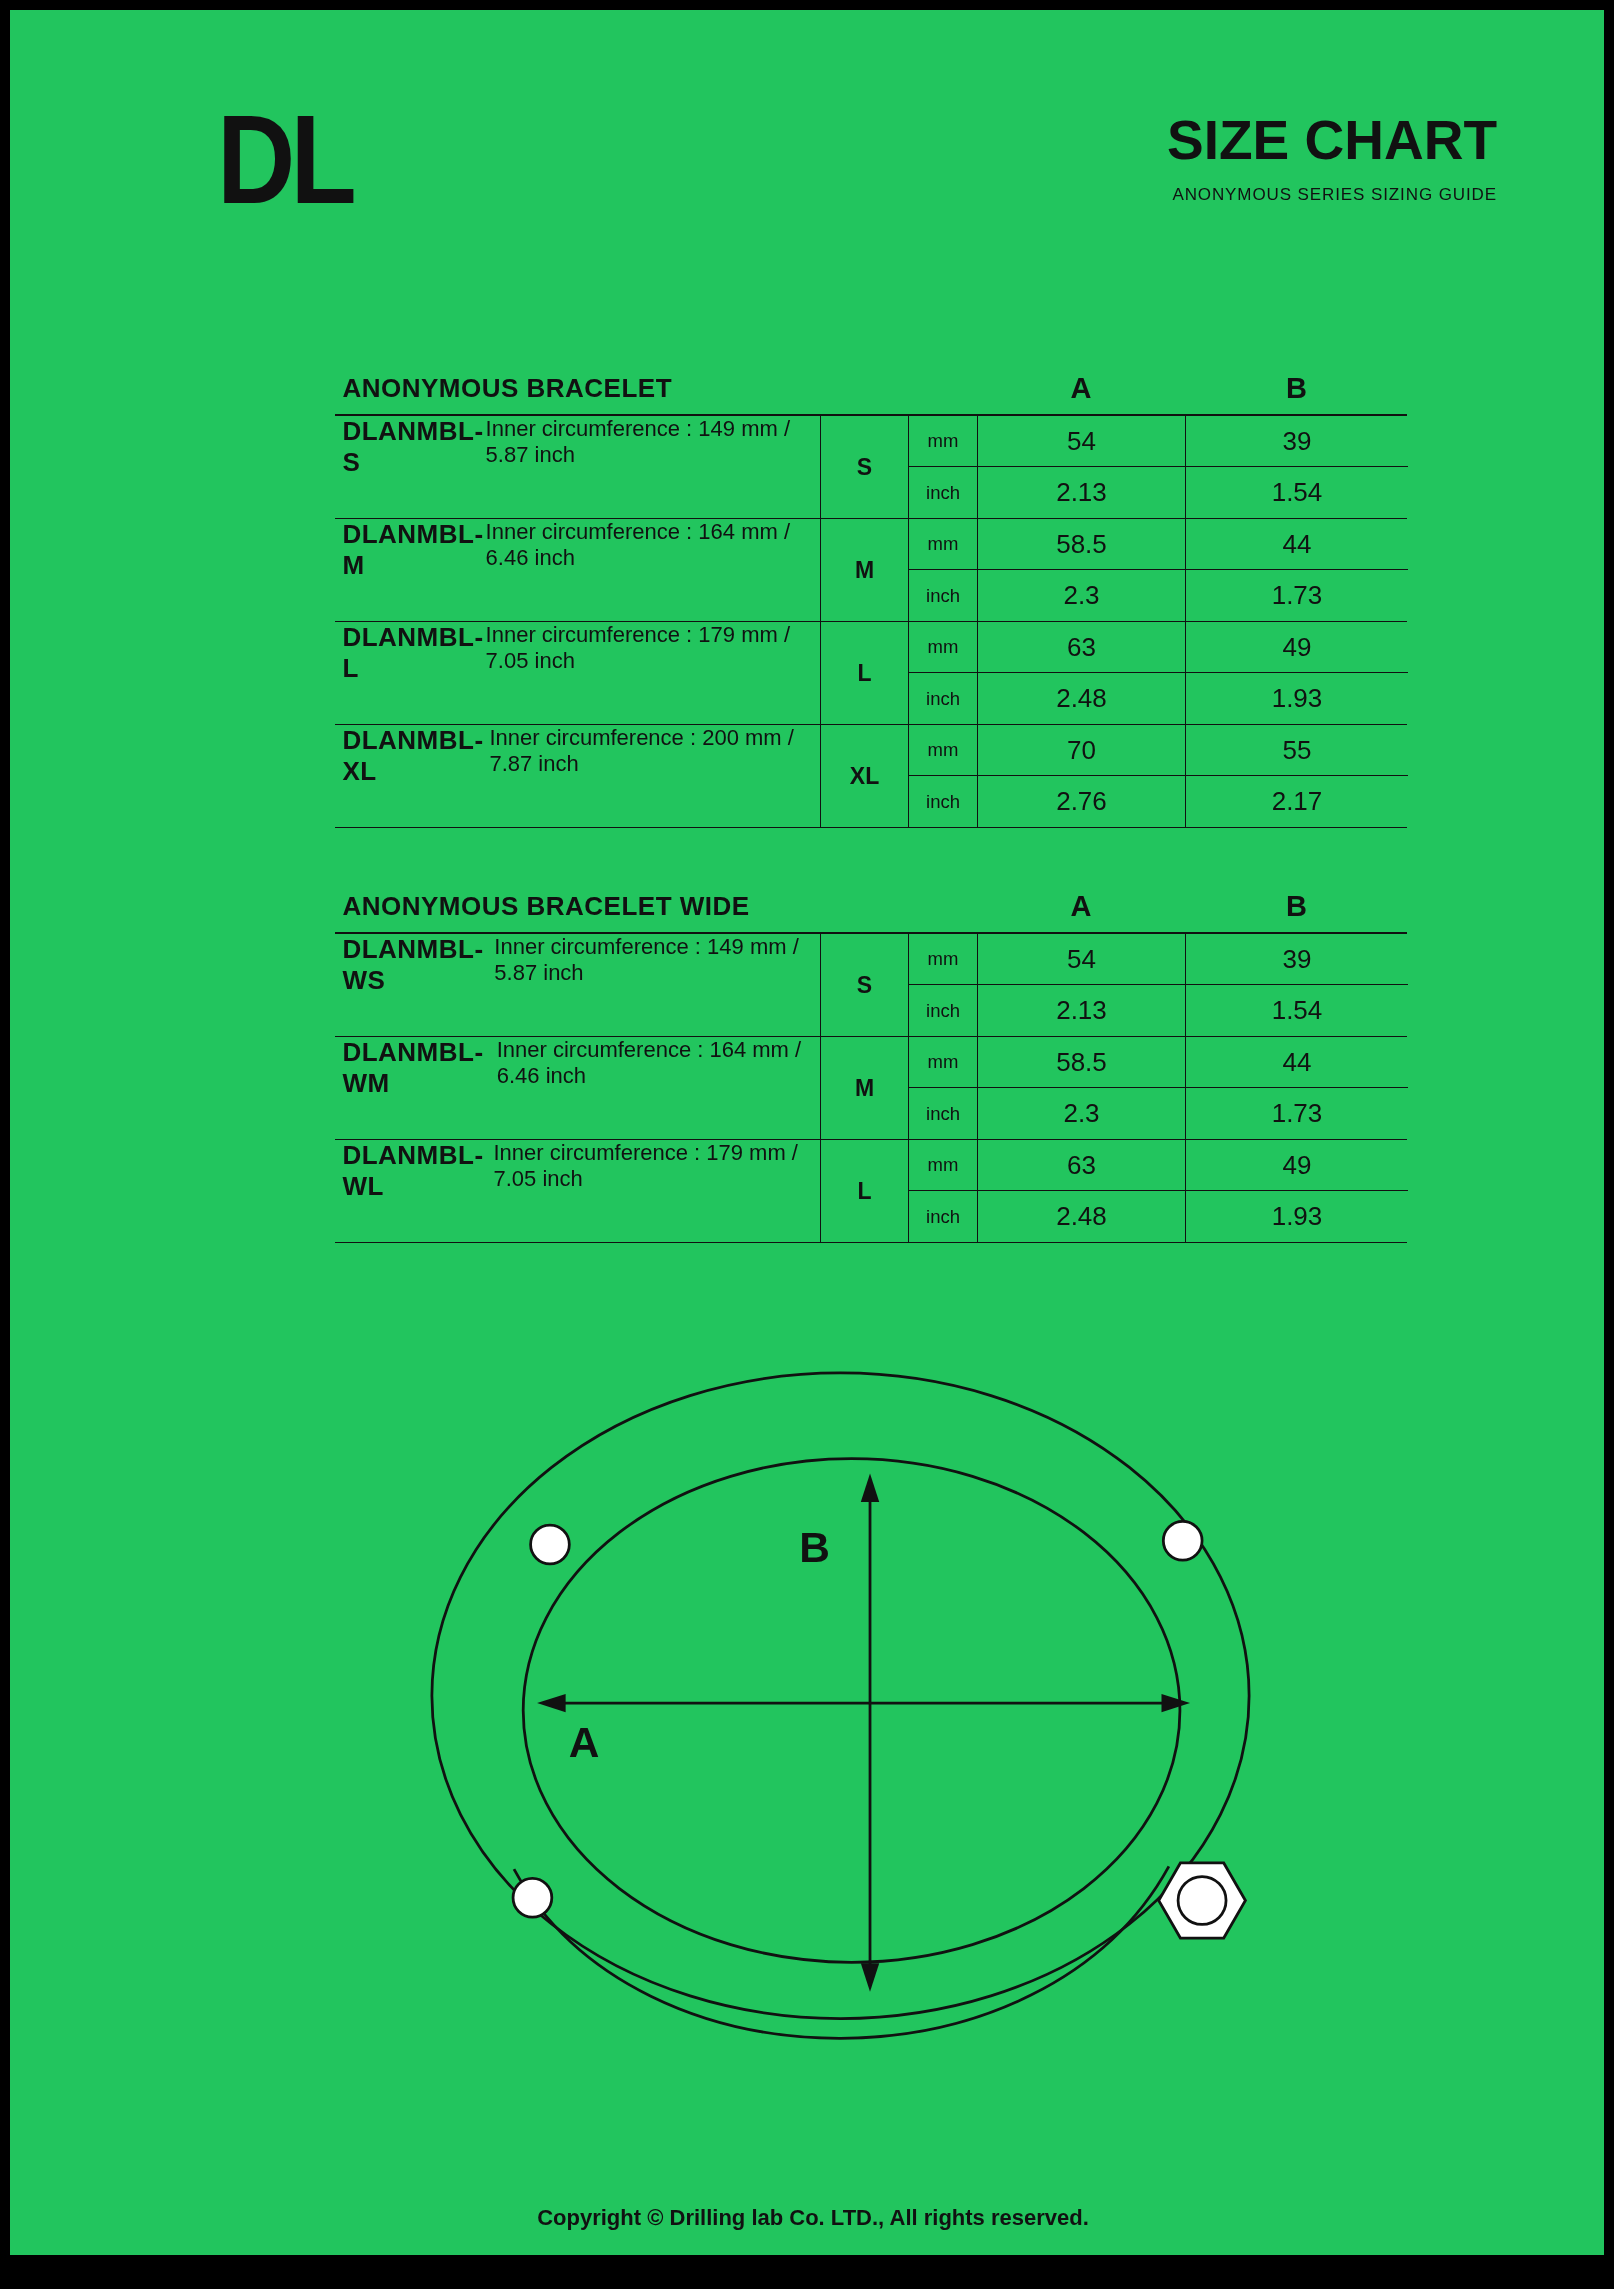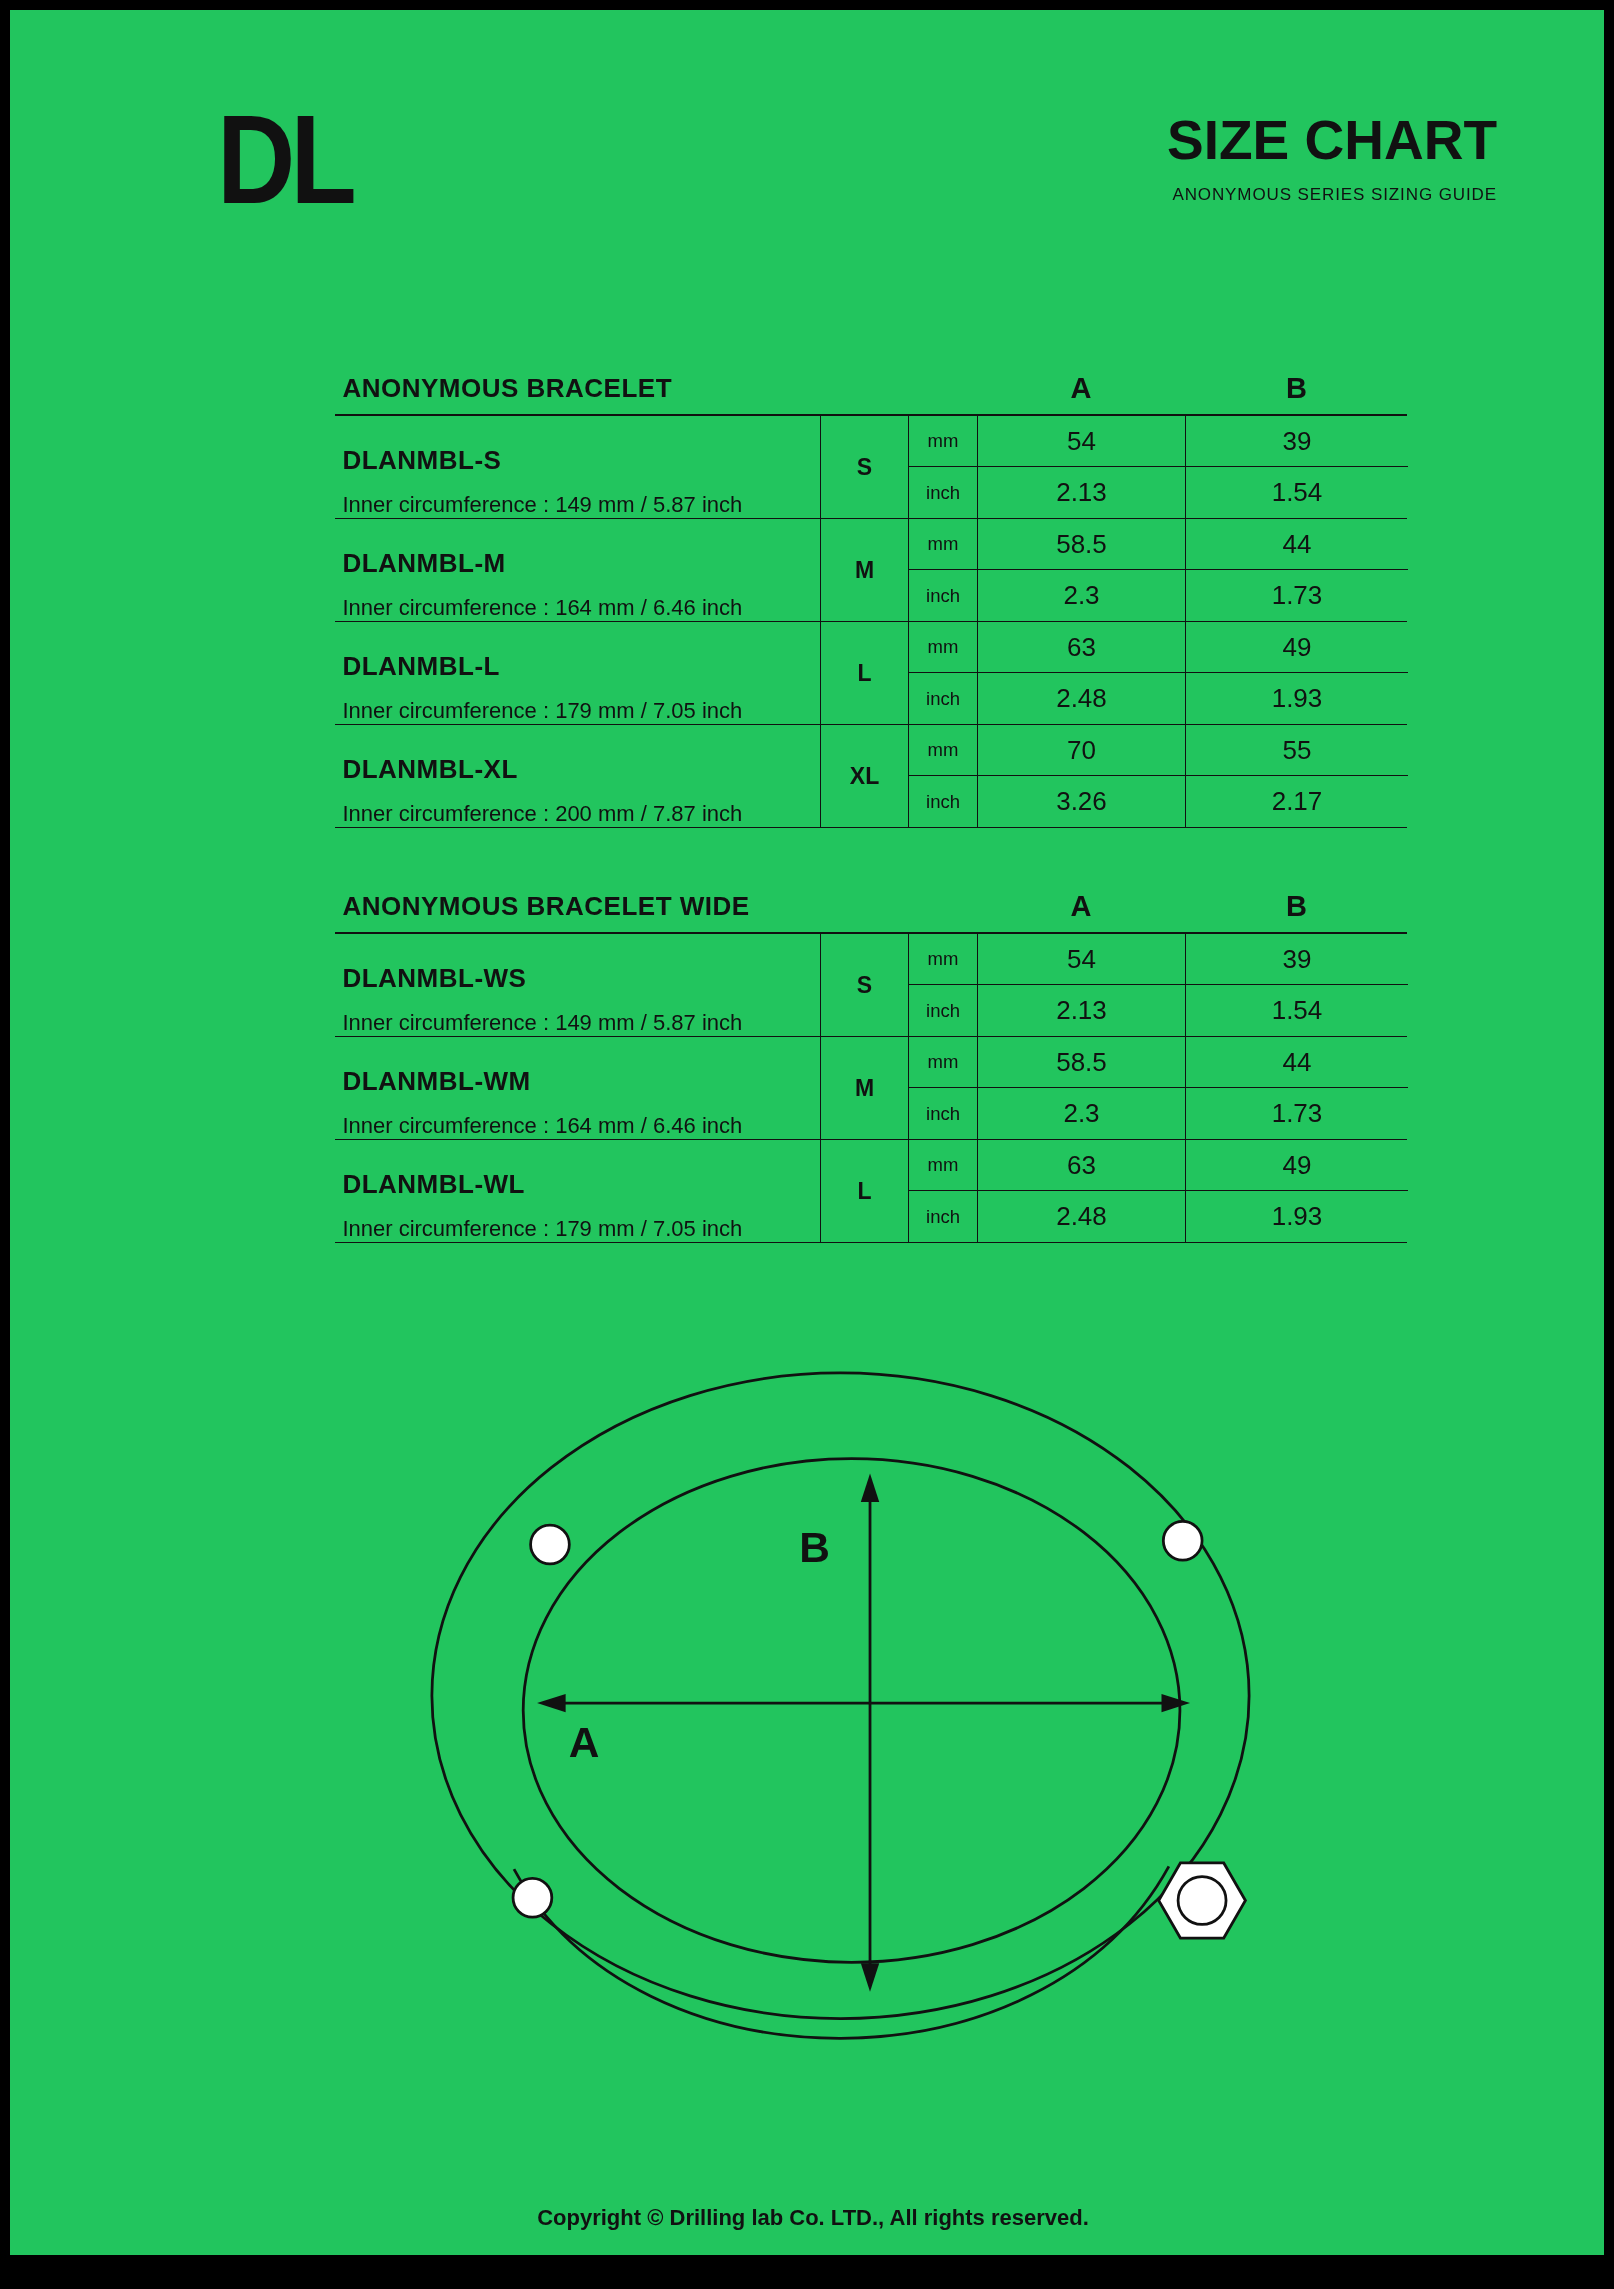--- a/index.html
+++ b/index.html
@@ -46,22 +46,22 @@
   .ch-b { grid-column:5; }
 
   .trow {
     display:grid;
     grid-template-columns:485px 88px 69px 208px 223px;
     grid-template-rows:51px 51px;
     border-bottom:1.8px solid #111111;
   }
   .c-name {
     grid-column:1; grid-row:1/3;
-    display:flex; flex-direction:column; justify-content:flex-end;
-    padding-left:7.4px; gap:16px;
+    display:flex; justify-content:flex-end;
+    padding-left:7.4px; gap:2px;
   }
   .model { font-size:26px; font-weight:700; letter-spacing:0.5px; }
   .desc  { font-size:22px; font-weight:400; }
   .c-size {
     grid-column:2; grid-row:1/3;
     border-left:1.8px solid #111111;
     display:flex; align-items:center; justify-content:center;
     font-size:23px; font-weight:700;
   }
   .c-unit {
@@ -152,21 +152,21 @@
     <div class="trow">
       <div class="c-name">
         <div class="model">DLANMBL-XL</div>
         <div class="desc">Inner circumference : 200 mm / 7.87 inch</div>
       </div>
       <div class="c-size">XL</div>
       <div class="c-unit sub-top">mm</div>
       <div class="c-val col-a sub-top">70</div>
       <div class="c-val col-b sub-top">55</div>
       <div class="c-unit sub-bot">inch</div>
-      <div class="c-val col-a sub-bot">3.26</div>
+      <div class="c-val col-a sub-bot">2.76</div>
       <div class="c-val col-b sub-bot">2.17</div>
     </div>
   </section>
 
   <section class="sizetable t2">
     <div class="thead">
       <div class="ttitle">ANONYMOUS BRACELET WIDE</div>
       <div class="colhead ch-a">A</div>
       <div class="colhead ch-b">B</div>
     </div>

